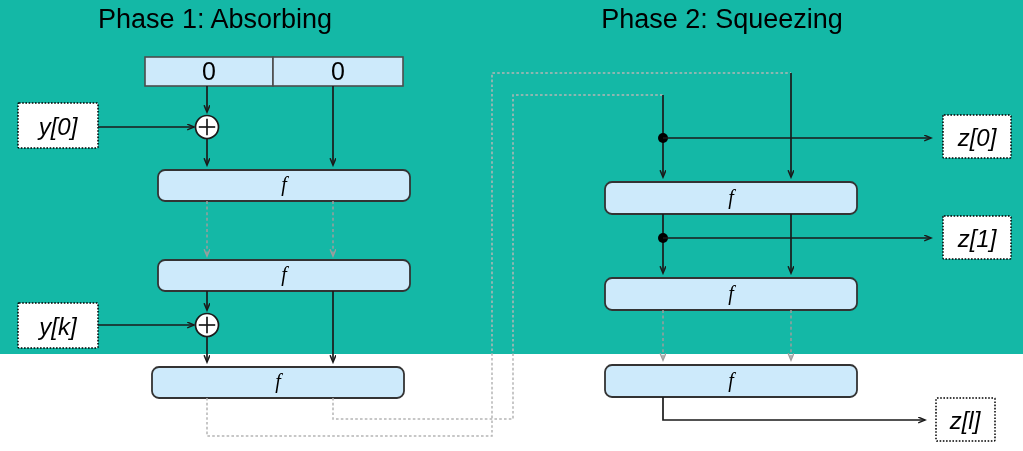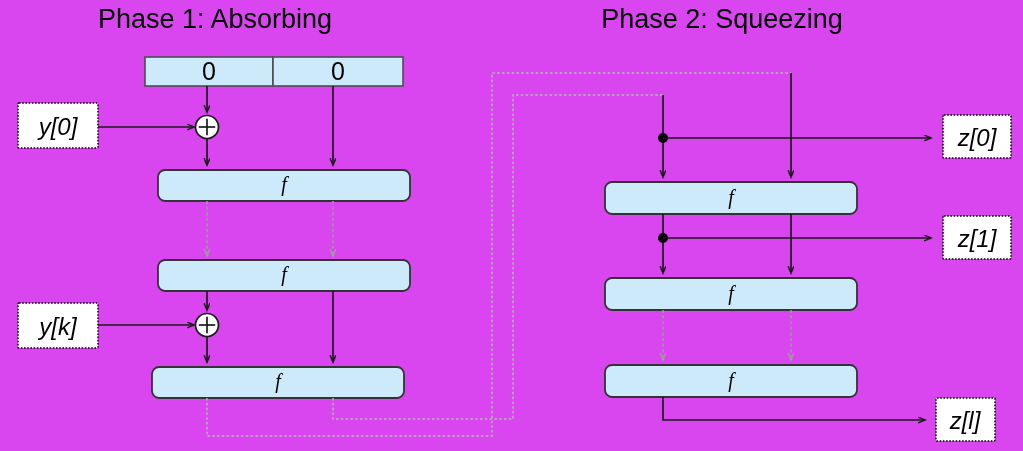--- a/index.html
+++ b/index.html
@@ -9,22 +9,22 @@
   }
   body {
     width: 1023px;
     height: 451px;
     overflow: hidden;
     font-family: "Liberation Sans", sans-serif;
   }
   #diagram-root {
     position: relative;
     width: 1023px;
-    height: 451px;
-    background: #d946ef;
+    height: 354px;
+    background: #14b8a6;
   }
   svg#sponge-svg {
     display: block;
     width: 1023px;
     height: 451px;
   }
   .phase-title {
     font-family: "Liberation Sans", sans-serif;
     font-size: 27px;
     fill: #000000;

